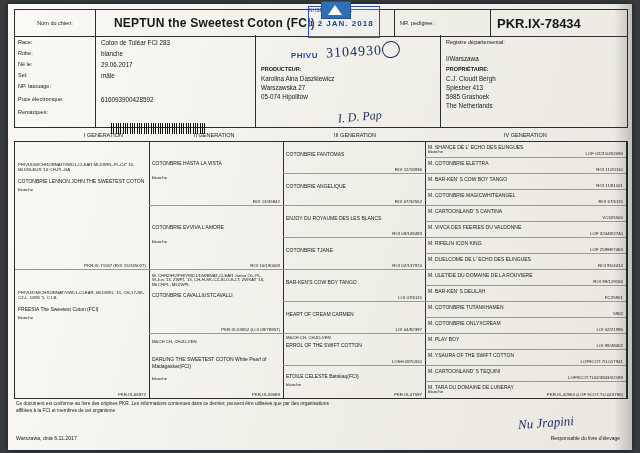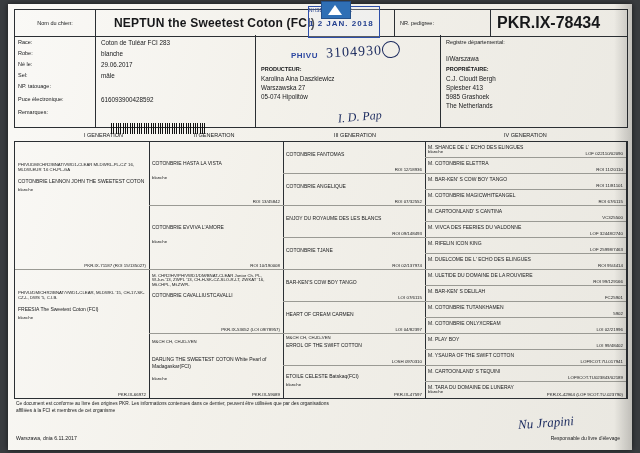--- a/index.html
+++ b/index.html
@@ -23,21 +23,21 @@
   
   .hdr{
     position:absolute;left:6px;top:5px;width:612px;height:26px;
     border:1px solid #2b2f33;
     display:flex;align-items:stretch;
   }
   .hdr .c1{width:80px;border-right:1px solid #2b2f33;display:flex;align-items:center;justify-content:center;font-size:5.5px;}
   .hdr .c2{flex:1;display:flex;align-items:center;padding-left:18px;}
   .hdr .c2 .title{font-weight:bold;font-size:12px;letter-spacing:.2px;}
   .hdr .c3{width:90px;border-left:1px solid #2b2f33;display:flex;align-items:center;padding-left:5px;font-size:5.5px;}
-  .hdr .c4{width:130px;border-left:1px solid #2b2f33;display:flex;align-items:center;padding-left:6px;font-weight:bold;font-size:16px;}
+  .hdr .c4{width:130px;border-left:1px solid #2b2f33;display:flex;align-items:center;padding-left:6px;font-weight:bold;font-size:13px;}
 
   
   .info{
     position:absolute;left:6px;top:31px;width:612px;height:92px;
     border:1px solid #2b2f33;border-top:none;
   }
   .info .vline{position:absolute;top:0;bottom:0;width:1px;background:#2b2f33;}
   .lbl{position:absolute;left:3px;font-size:5.5px;}
   .val{position:absolute;font-size:6.3px;}
   .small{font-size:5.5px;}

